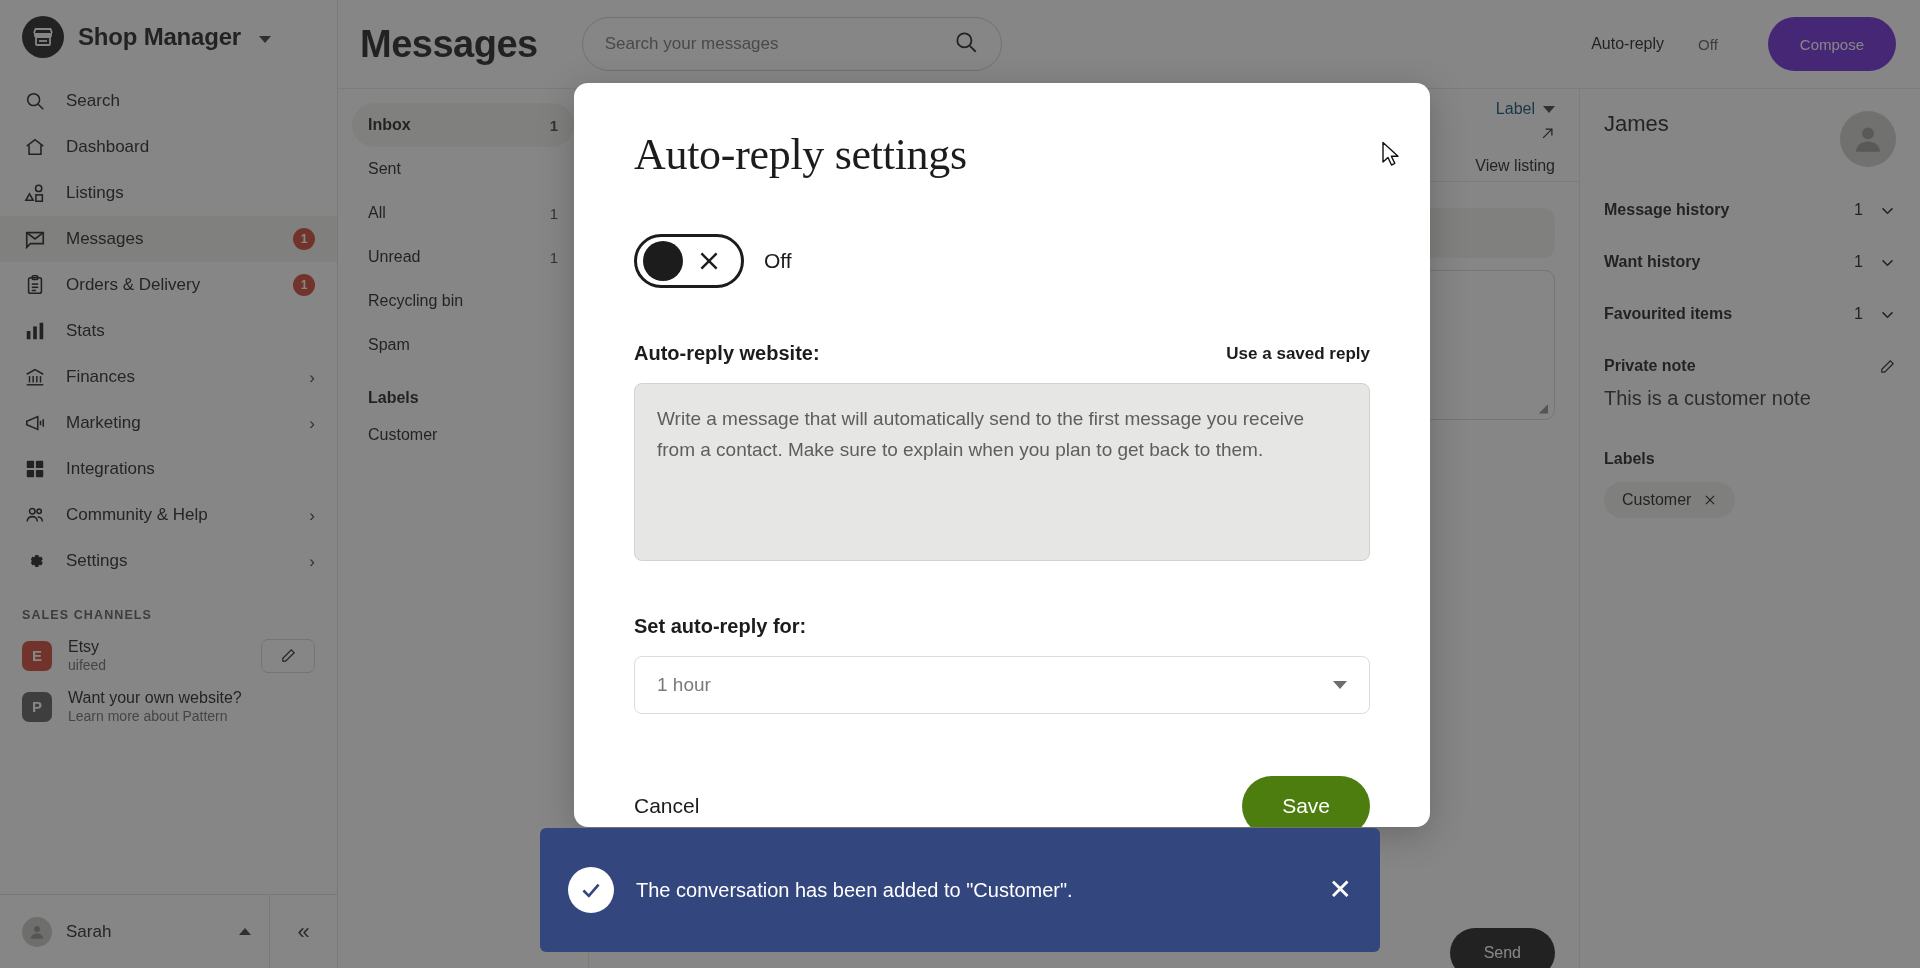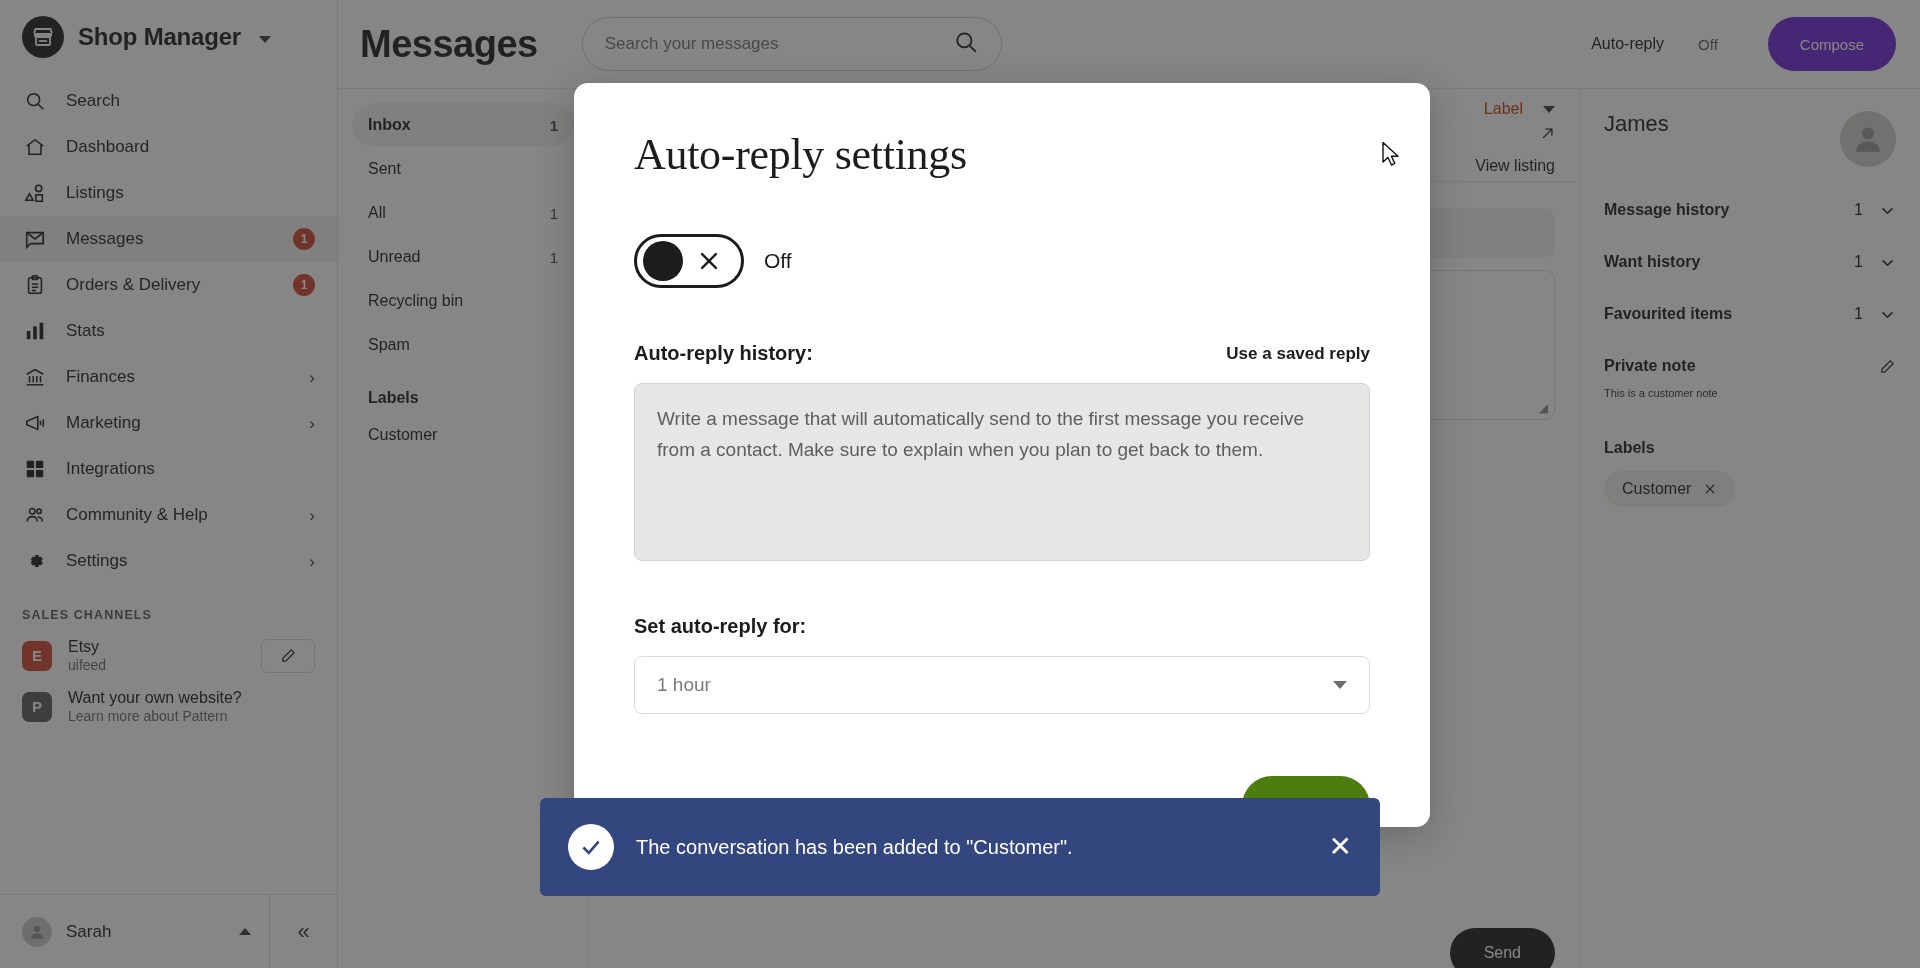--- a/index.html
+++ b/index.html
@@ -105,21 +105,21 @@
     height: 44px; display: flex; align-items: center; padding: 0 16px; border-radius: 22px;
     font-size: 16px; color: #1c1c1c; cursor: pointer;
   }
   .folder.active { background: #f1f1ef; font-weight: 700; }
   .folder .fname { flex: 1; }
   .folder .fcount { font-size: 15px; color: #444; }
   .folders-sec { font-size: 16px; font-weight: 700; color: #1c1c1c; padding: 22px 16px 6px 16px; }
 
   .thread { flex: 1; border-left: 1px solid #e8e9e6; border-right: 1px solid #e8e9e6; display: flex; flex-direction: column; min-width: 0; }
   .thread-top { height: 86px; display: flex; align-items: flex-start; justify-content: flex-end; padding: 20px 24px 0 24px; flex-direction: column; align-items: flex-end; gap: 8px; }
-  .label-drop { display: flex; align-items: center; gap: 20px; font-size: 16px; color: #c2410c; cursor: pointer; }
+  .label-drop { display: flex; align-items: center; gap: 8px; font-size: 16px; color: #0c4a6e; cursor: pointer; }
   .view-listing { display: flex; align-items: flex-end; gap: 16px; font-size: 16px; color: #1c1c1c; cursor: pointer; flex-direction: column; }
   .thread-divider { height: 1px; background: #e8e9e6; margin: 6px 0 0 0; }
   .thread-body { flex: 1; padding: 26px 24px; position: relative; }
   .bubble {
     background: #f1f1ef; border-radius: 12px; padding: 16px 18px; font-size: 16px; color: #1c1c1c;
     max-width: 560px; margin-left: auto;
   }
   .reply-box {
     margin-top: 12px; max-width: 560px; margin-left: auto; height: 150px;
     border: 1px solid #d8d9d5; border-radius: 10px; position: relative;
@@ -132,21 +132,21 @@
               font-family: inherit; cursor: pointer; }
 
   .details { width: 340px; flex: 0 0 340px; padding: 22px 24px; }
   .det-head { display: flex; align-items: flex-start; justify-content: space-between; }
   .det-name { font-size: 22px; color: #1c1c1c; }
   .det-ava { width: 56px; height: 56px; border-radius: 50%; background: #cfcfca;
              display: flex; align-items: center; justify-content: center; }
   .det-row { display: flex; align-items: center; margin-top: 34px; cursor: pointer; }
   .det-row .dlabel { flex: 1; font-size: 16px; font-weight: 700; color: #1c1c1c; }
   .det-row .dcount { font-size: 16px; color: #1c1c1c; margin-right: 16px; }
-  .det-note { font-size: 11px; color: #333; margin-top: 12px; }
+  .det-note { font-size: 20px; color: #333; margin-top: 12px; }
   .det-sec { font-size: 16px; font-weight: 700; color: #1c1c1c; margin-top: 40px; }
   .chip { display: inline-flex; align-items: center; gap: 12px; background: #efefed;
           border-radius: 18px; padding: 9px 18px; font-size: 16px; color: #1c1c1c; margin-top: 14px; cursor: pointer; }
 
   
   .dim { position: absolute; inset: 0; background: rgba(40,40,40,0.56); z-index: 40; }
 
   
   .modal {
     position: absolute; left: 574px; top: 83px; width: 856px; height: 744px;
@@ -182,21 +182,21 @@
   .sel-value { flex: 1; font-size: 19px; color: #7a7a7a; }
   .sel-caret { width: 0; height: 0; border-left: 7px solid transparent; border-right: 7px solid transparent;
                border-top: 8px solid #6d6d6d; }
   .modal-actions { display: flex; align-items: center; justify-content: space-between; margin-top: 62px; }
   .cancel-btn { background: none; border: 0; font-family: inherit; font-size: 21px; color: #1c1c1c; cursor: pointer; padding: 0; }
   .save-btn { background: #4d7c0f; color: #fff; border: 0; font-family: inherit; font-size: 21px;
               height: 60px; padding: 0 40px; border-radius: 30px; cursor: pointer; }
 
   
   .toast {
-    position: absolute; left: 540px; top: 798px; width: 840px; height: 98px;
+    position: absolute; left: 540px; top: 828px; width: 840px; height: 124px;
     background: #33477e; border-radius: 6px; z-index: 60;
     display: flex; align-items: center; padding: 0 28px; gap: 22px;
   }
   .toast-check { width: 46px; height: 46px; border-radius: 50%; background: #fff; flex: 0 0 46px;
                  display: flex; align-items: center; justify-content: center; }
   .toast-msg { flex: 1; color: #fff; font-size: 20px; }
   .toast-close { color: #fff; font-size: 28px; cursor: pointer; line-height: 1; background: none; border: 0; font-family: inherit; }
 
   
   .cursor { position: absolute; left: 1381px; top: 141px; z-index: 70; pointer-events: none; }
@@ -548,21 +548,21 @@
             <svg width="26" height="26" viewBox="0 0 24 24" fill="none" stroke="#1c1c1c" stroke-width="2.2">
                 <line x1="5" y1="5" x2="19" y2="19"></line>
                 <line x1="19" y1="5" x2="5" y2="19"></line>
               </svg>
           </span>
         </div>
         <span class="toggle-state">Off</span>
       </div>
 
       <div class="field-head">
-        <span class="field-label">Auto-reply history:</span>
+        <span class="field-label">Auto-reply website:</span>
         <span class="saved-reply">Use a saved reply</span>
       </div>
 
       <textarea class="msg-area" placeholder="Write a message that will automatically send to the first message you receive from a contact. Make sure to explain when you plan to get back to them." style=""></textarea>
 
       <div class="sel-label">Set auto-reply for:</div>
 
       <div class="sel-box">
         <span class="sel-value">1 hour</span>
         <span class="sel-caret"></span>

